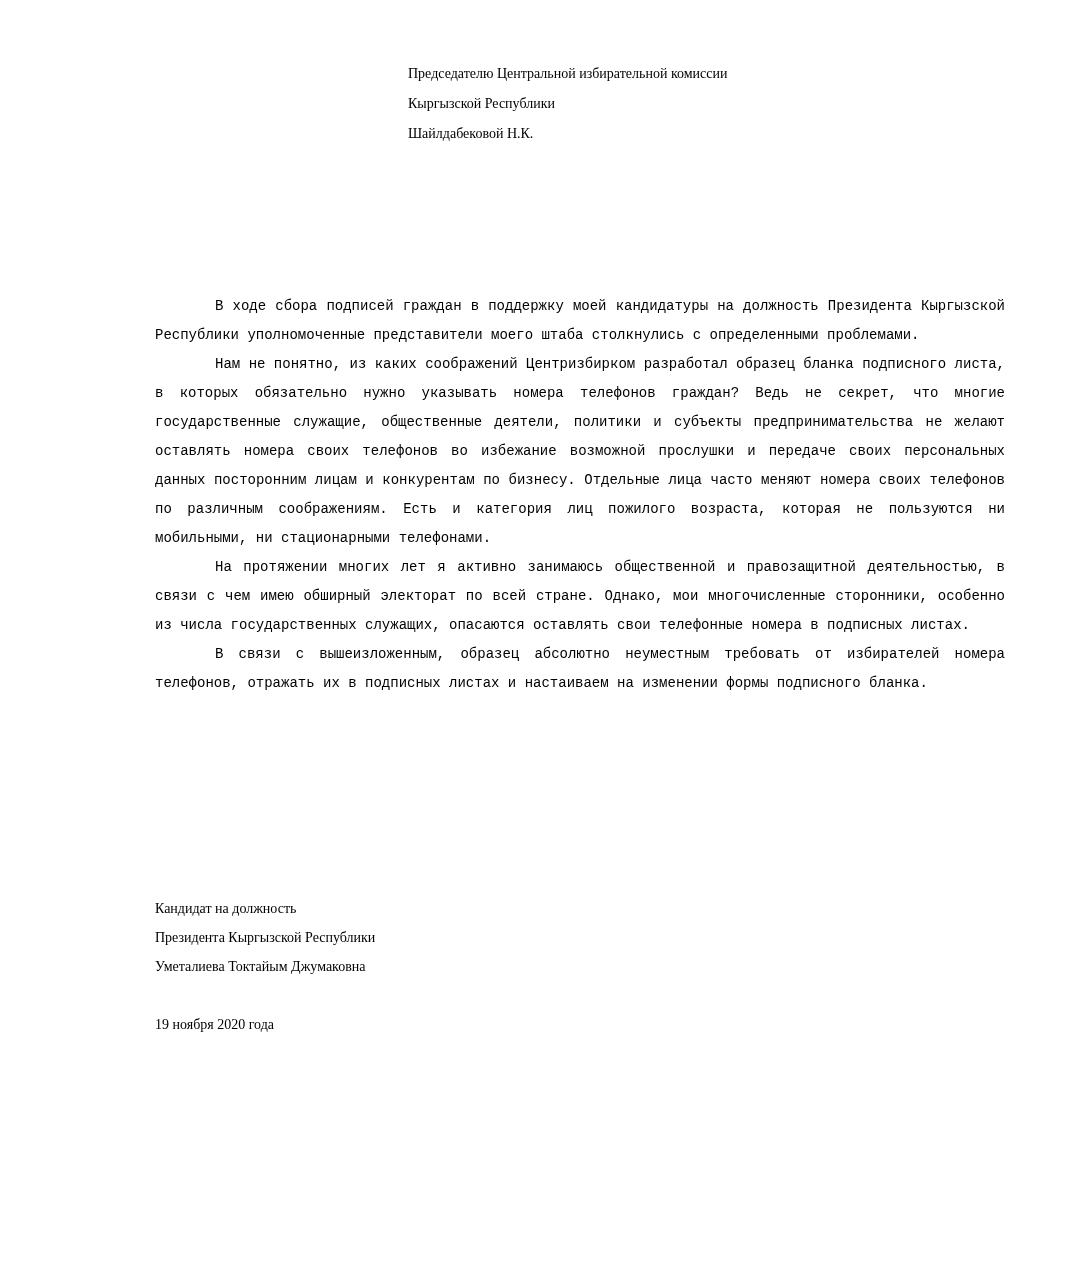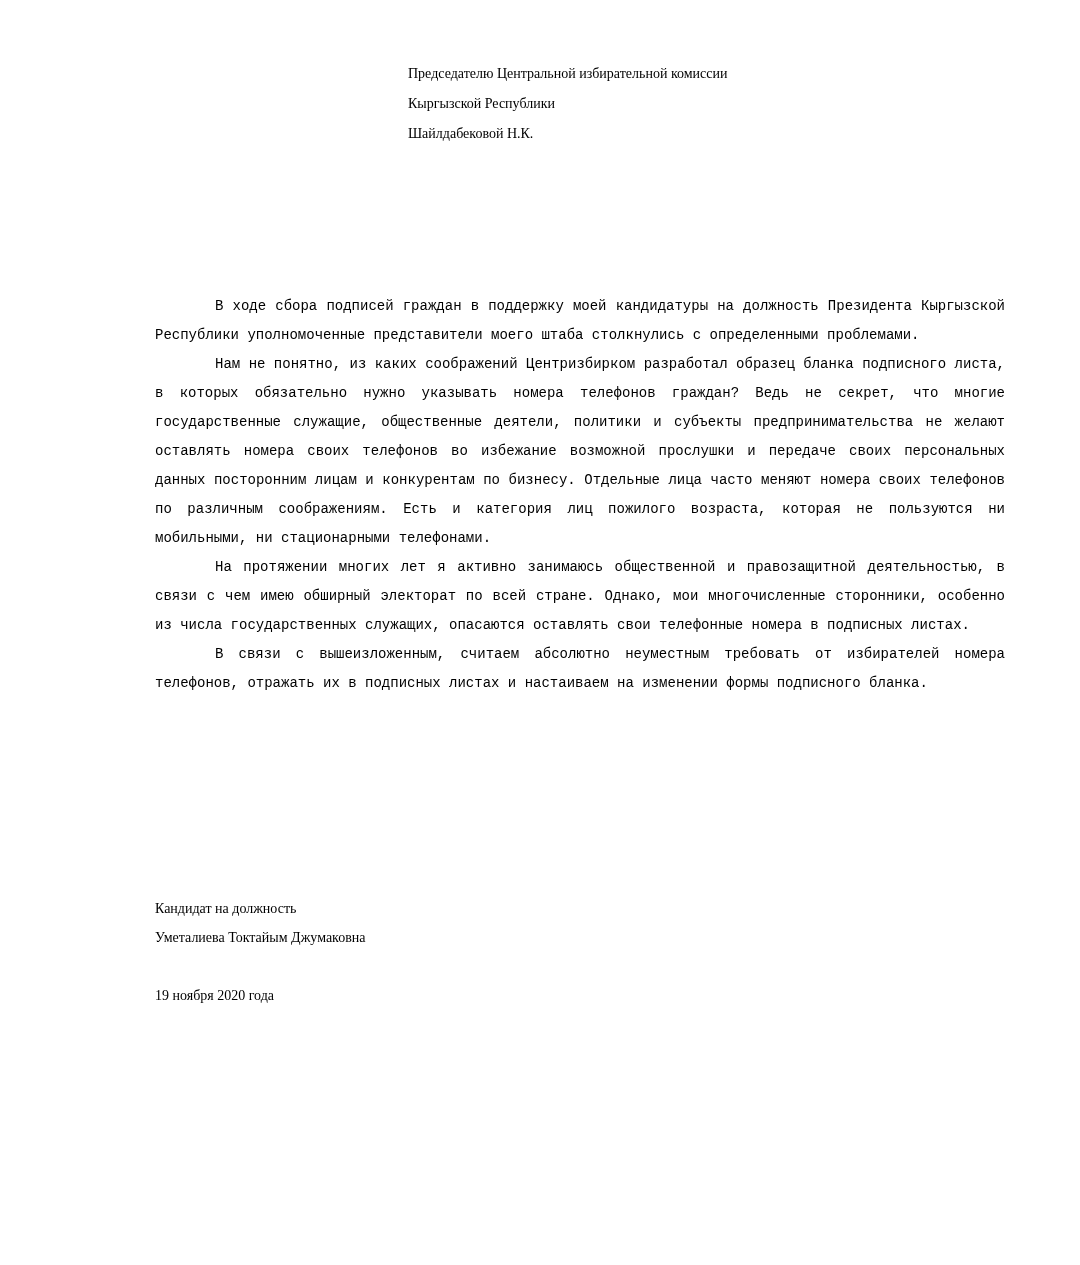--- a/index.html
+++ b/index.html
@@ -65,23 +65,24 @@
     <div>Председателю Центральной избирательной комиссии</div>
     <div>Кыргызской Республики</div>
     <div>Шайлдабековой Н.К.</div>
   </div>
 
 
   <div class="body-text">
     <p>В ходе сбора подписей граждан в поддержку моей кандидатуры на должность Президента Кыргызской Республики уполномоченные представители моего штаба столкнулись с определенными проблемами.</p>
     <p>Нам не понятно, из каких соображений Центризбирком разработал образец бланка подписного листа, в которых обязательно нужно указывать номера телефонов граждан? Ведь не секрет, что многие государственные служащие, общественные деятели, политики и субъекты предпринимательства не желают оставлять номера своих телефонов во избежание возможной прослушки и передаче своих персональных данных посторонним лицам и конкурентам по бизнесу. Отдельные лица часто меняют номера своих телефонов по различным соображениям. Есть и категория лиц пожилого возраста, которая не пользуются ни мобильными, ни стационарными телефонами.</p>
     <p>На протяжении многих лет я активно занимаюсь общественной и правозащитной деятельностью, в связи с чем имею обширный электорат по всей стране. Однако, мои многочисленные сторонники, особенно из числа государственных служащих, опасаются оставлять свои телефонные номера в подписных листах.</p>
-    <p>В связи с вышеизложенным, считаем абсолютно неуместным требовать от избирателей номера телефонов, отражать их в подписных листах и настаиваем на изменении формы подписного бланка.</p>
+    <p>В связи с вышеизложенным, образец абсолютно неуместным требовать от избирателей номера телефонов, отражать их в подписных листах и настаиваем на изменении формы подписного бланка.</p>
   </div>
 
   <div class="signature">
     <div>Кандидат на должность</div>
+    <div>Президента Кыргызской Республики</div>
     <div>Уметалиева Токтайым Джумаковна</div>
     <div class="sig-spacer"></div>
     <div>19 ноября 2020 года</div>
   </div>
 
 </div>
 
 </body></html>

